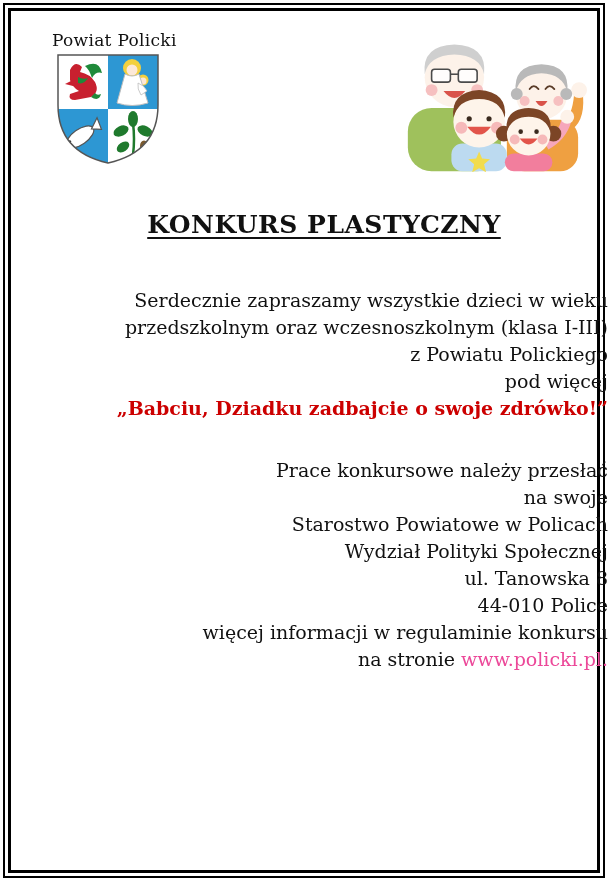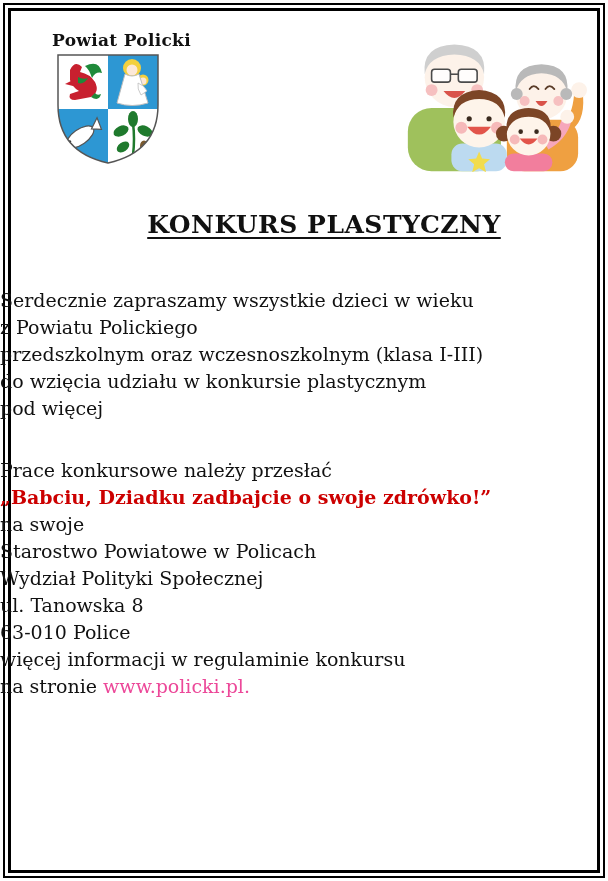--- a/index.html
+++ b/index.html
@@ -6,31 +6,31 @@
   .page{
     position:relative;width:608px;height:881px;background:#ffffff;
     font-family:"DejaVu Serif","Liberation Serif",serif;color:#111111;
     overflow:hidden;
   }
   
   .frame-outer{position:absolute;inset:3px;border:2px solid #000;pointer-events:none;}
   .frame-inner{position:absolute;inset:8px;border:3px solid #000;pointer-events:none;}
 
   .emblem{position:absolute;left:52px;top:30px;width:112px;text-align:center;}
-  .emblem-label{font-weight:bold;font-size:17px;letter-spacing:.3px;margin-bottom:3px;white-space:nowrap;text-align:right;}
+  .emblem-label{font-weight:normal;font-size:17px;letter-spacing:.3px;margin-bottom:3px;white-space:nowrap;text-align:right;}
   .family{position:absolute;left:392px;top:22px;}
 
   .doc-title{
     position:absolute;top:210px;left:0;right:0;text-align:center;
     font-size:25px;font-weight:bold;letter-spacing:.5px;
     text-decoration:underline;text-underline-offset:4px;padding-left:40px;
   }
 
   .content{
-    position:absolute;top:287px;left:0;right:0;text-align:left;
+    position:absolute;top:287px;left:0;right:0;text-align:right;
     font-size:19px;line-height:27px;
   }
   .line{white-space:nowrap;}
   .red-bold{color:#cc0000;font-weight:bold;}
   .underline{text-decoration:underline;text-underline-offset:3px;}
   .gap-top{margin-top:35px;}
   .weblink{color:#ec4899;text-decoration:none;cursor:pointer;}
 </style>
 </head>
 <body>
@@ -147,28 +147,27 @@
         <circle cx="152" cy="118" r="5" fill="#f6b9b9"></circle>
         <path d="M129,117 Q138,129 147,117 Z" fill="#e2544a"></path>
       </g>
     </svg>
   </div>
 
   <div class="doc-title">KONKURS PLASTYCZNY</div>
 
   <div class="content">
     <div class="line">Serdecznie zapraszamy wszystkie dzieci w wieku</div>
+    <div class="line">przedszkolnym oraz wczesnoszkolnym (klasa I-III)</div>
     <div class="line">z Powiatu Polickiego</div>
-    <div class="line">przedszkolnym oraz wczesnoszkolnym (klasa I-III)</div>
-    <div class="line">do wzięcia udziału w konkursie plastycznym</div>
     <div class="line">pod więcej</div>
+    <div class="line red-bold">„Babciu, Dziadku zadbajcie o swoje zdrówko!”</div>
+
     <div class="line gap-top">Prace konkursowe należy przesłać</div>
-
-    <div class="line red-bold">„Babciu, Dziadku zadbajcie o swoje zdrówko!”</div>
     <div class="line">na swoje</div>
     <div class="line">Starostwo Powiatowe w Policach</div>
     <div class="line">Wydział Polityki Społecznej</div>
     <div class="line">ul. Tanowska 8</div>
-    <div class="line">63-010 Police</div>
+    <div class="line">44-010 Police</div>
     <div class="line">więcej informacji w regulaminie konkursu</div>
     <div class="line"><span>na stronie </span><a class="weblink">www.policki.pl.</a></div>
   </div>
 </div>
 
 </body></html>

